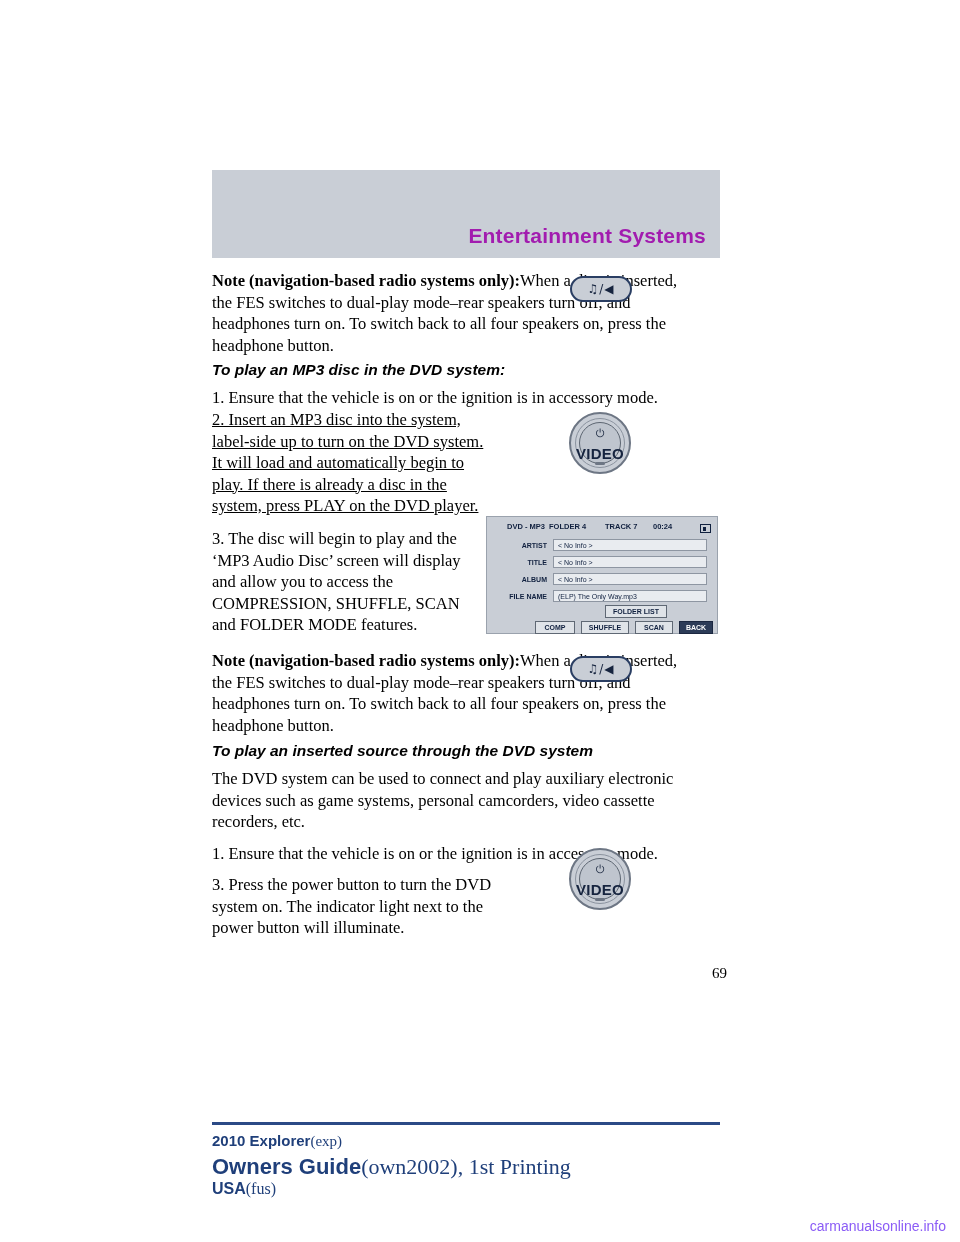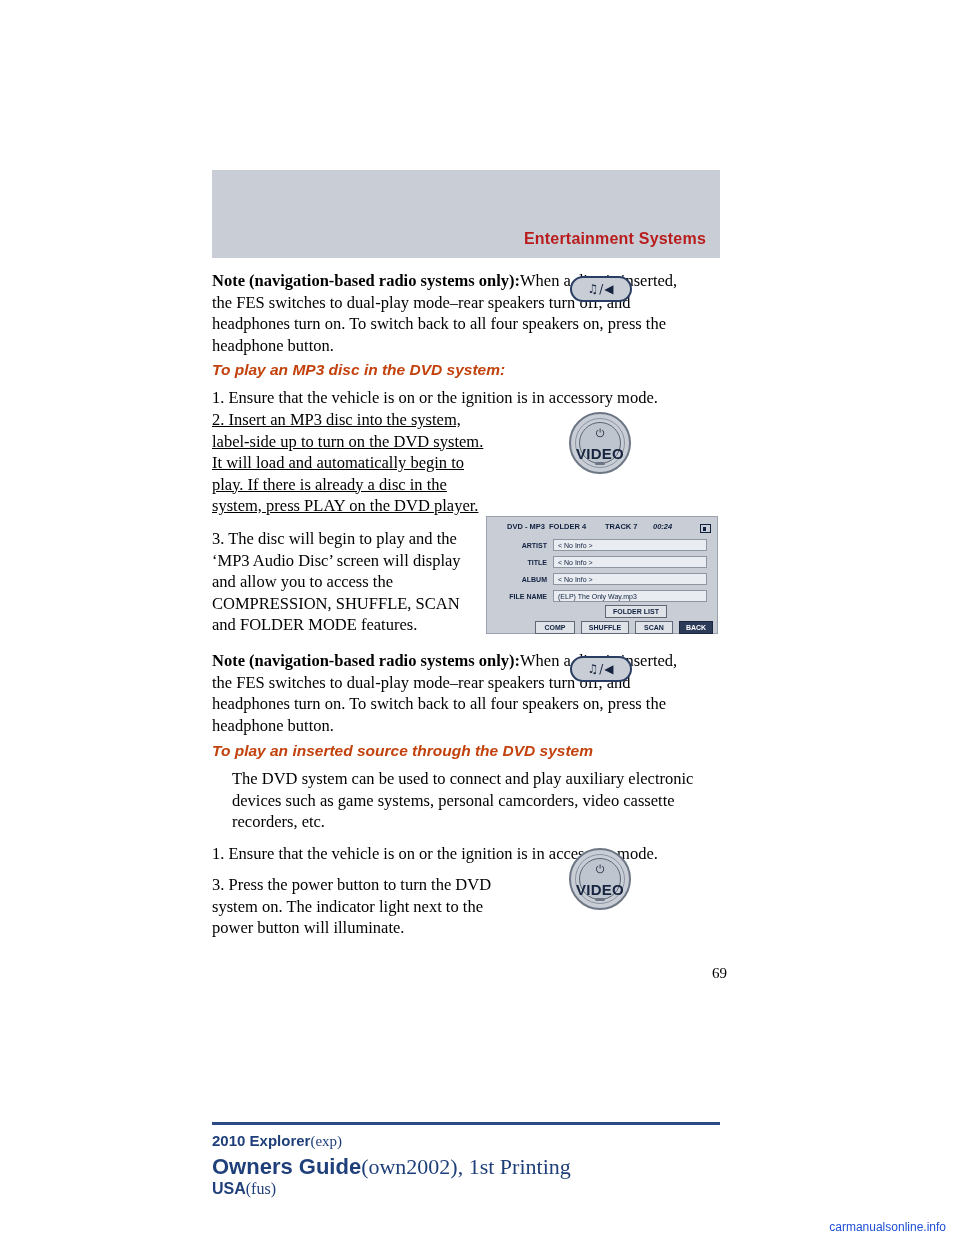--- a/index.html
+++ b/index.html
@@ -24,41 +24,41 @@
     width: 508px;
     height: 88px;
     background: #c9ced6;
   }
   #header-title {
     position: absolute;
     right: 14px;
     bottom: 10px;
     font-family: "Liberation Sans", sans-serif;
     font-weight: bold;
-    font-size: 16px;
-    color: #b91c1c;
+    font-size: 21px;
+    color: #a21caf;
     letter-spacing: 0.2px;
   }
 
   
   .para {
     position: absolute;
     font-family: "Liberation Serif", serif;
     font-size: 16.5px;
     line-height: 21.5px;
     color: #000;
   }
   .bold-serif { font-weight: bold; }
   .head {
     position: absolute;
     font-family: "Liberation Sans", sans-serif;
     font-weight: bold;
     font-style: italic;
     font-size: 15.5px;
-    color: #c2410c;
+    color: #000000;
   }
 
   
   .hp-button {
     position: absolute;
     width: 62px;
     height: 26px;
     border: 2px solid #2a3e63;
     border-radius: 13px;
     background: #c9ced6;
@@ -229,22 +229,22 @@
   #footer-l2 { left: 212px; top: 1154px; font-size: 22px; }
   #footer-l3 { left: 212px; top: 1180px; font-size: 16px; }
   .f-bold { font-weight: bold; }
   .f-norm { font-weight: normal; font-family: "Liberation Serif", serif; color:#1f3f7a; }
 
   #watermark {
     position: absolute;
     right: 14px;
     bottom: 8px;
     font-family: "Liberation Sans", sans-serif;
-    font-size: 12px;
-    color: #1d4ed8;
+    font-size: 14px;
+    color: #8b5cf6;
   }
 </style>
 </head>
 <body>
 
 <div id="header-banner">
   <div id="header-title">Entertainment Systems</div>
 </div>
 
 <div class="para" style="left:212px; top:270px; width:470px;">
@@ -269,21 +269,21 @@
   <div class="notch"></div>
 </div>
 
 <div class="para" style="left:212px; top:528px; width:270px;">3. The disc will begin to play and the ‘MP3 Audio Disc’ screen will display and allow you to access the COMPRESSION, SHUFFLE, SCAN and FOLDER MODE features.</div>
 
 <div id="mp3-screen">
   <div id="mp3-topbar">
     <span style="left:8px;padding-left:12px;">DVD - MP3</span>
     <span style="left:62px;">FOLDER 4</span>
     <span style="left:118px;">TRACK 7</span>
-    <span style="left:166px;font-style:italic;">00:24</span>
+    <span style="left:166px;">00:24</span>
     <div id="eject-icon"></div>
   </div>
 
   <div class="lbl" style="left:6px; top:25px; width:54px;">ARTIST</div>
   <div class="fieldbox" style="left:66px; top:22px; width:154px;">&lt; No Info &gt;</div>
 
   <div class="lbl" style="left:6px; top:42px; width:54px;">TITLE</div>
   <div class="fieldbox" style="left:66px; top:39px; width:154px;">&lt; No Info &gt;</div>
 
   <div class="lbl" style="left:6px; top:59px; width:54px;">ALBUM</div>
@@ -303,21 +303,21 @@
 <div class="para" style="left:212px; top:650px; width:470px;">
   <span class="bold-serif">Note (navigation-based radio systems only):</span><span>When a disc is inserted, the FES switches to dual-play mode–rear speakers turn off, and headphones turn on. To switch back to all four speakers on, press the headphone button.</span>
 </div>
 
 <div class="hp-button" style="left:570px; top:656px;">
   <div class="hp-glyph">♫/◀</div>
 </div>
 
 <div class="head" style="left:212px; top:742px;">To play an inserted source through the DVD system</div>
 
-<div class="para" style="left:212px; top:768px; width:495px;margin-left:20px;">The DVD system can be used to connect and play auxiliary electronic devices such as game systems, personal camcorders, video cassette recorders, etc.</div>
+<div class="para" style="left:212px; top:768px; width:495px;">The DVD system can be used to connect and play auxiliary electronic devices such as game systems, personal camcorders, video cassette recorders, etc.</div>
 
 <div class="para" style="left:212px; top:843px; width:500px;">1. Ensure that the vehicle is on or the ignition is in accessory mode.</div>
 
 <div class="para" style="left:212px; top:874px; width:290px;">3. Press the power button to turn the DVD system on. The indicator light next to the power button will illuminate.</div>
 
 <div class="knob" style="left:569px; top:848px;">
   <div class="ring-a"></div>
   <div class="ring-b"></div>
   <div class="pwr">⏻</div>
   <div class="vid">VIDEO</div>

